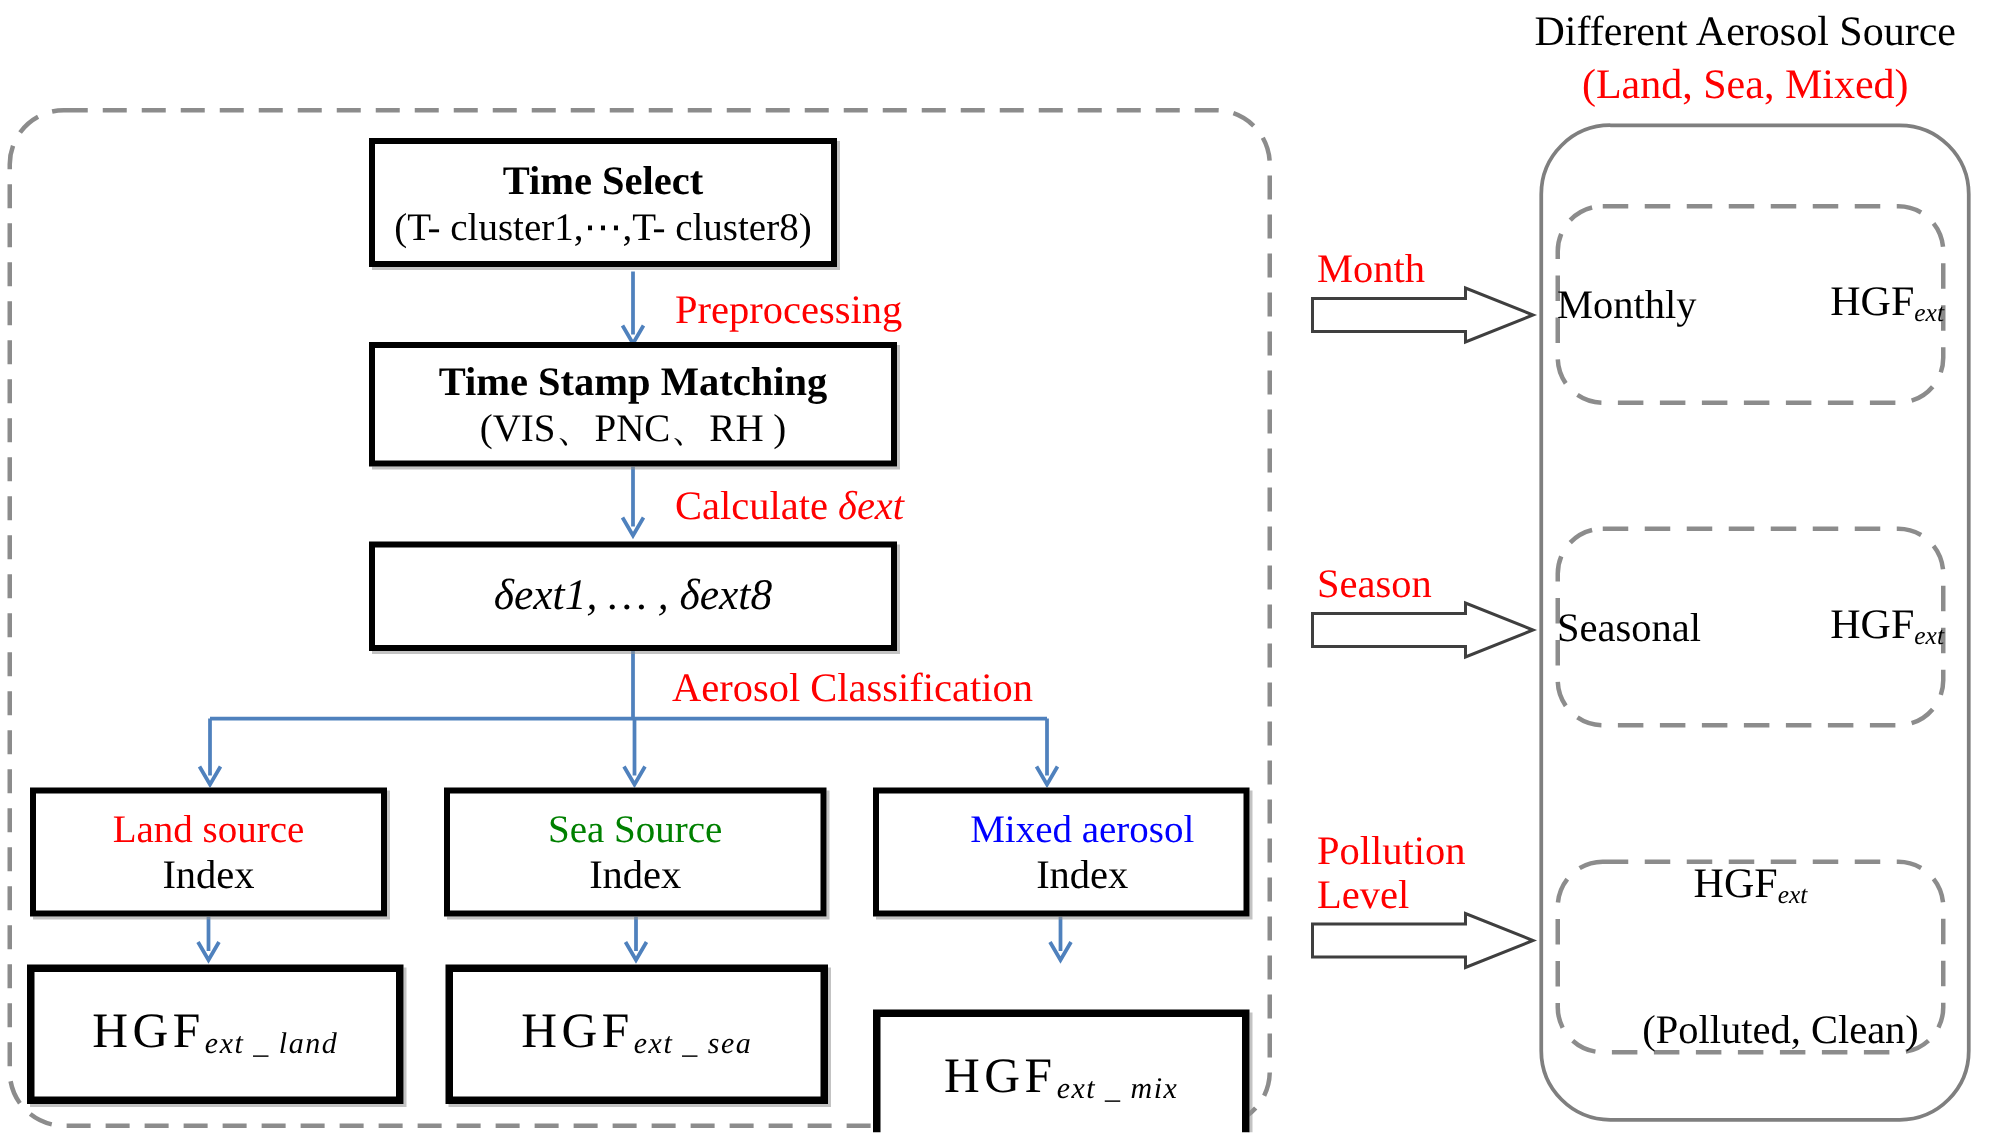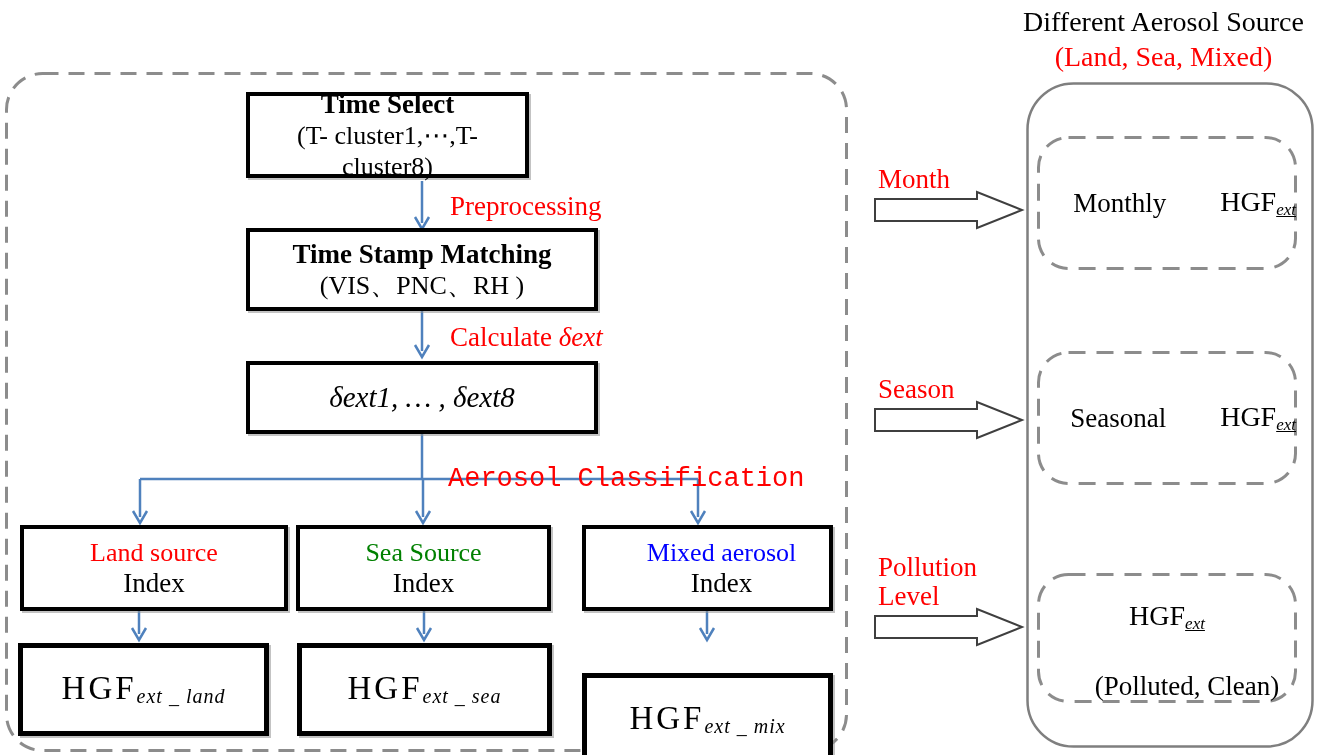--- a/index.html
+++ b/index.html
@@ -32,26 +32,26 @@
   .center-label{white-space:normal;}
   .panel-title{
     position:absolute;z-index:3;left:1000px;top:6px;width:327px;
     text-align:center;font-size:28px;color:#000;white-space:nowrap;
   }
   .panel-subtitle{
     position:absolute;z-index:3;left:1000px;top:41px;width:327px;
     text-align:center;font-size:28px;white-space:nowrap;
   }
   .result-row{
-    position:absolute;z-index:2;display:flex;align-items:center;justify-content:flex-end;
-    box-sizing:border-box;text-align:center;gap:28px;
+    position:absolute;z-index:2;display:flex;align-items:center;justify-content:space-between;
+    box-sizing:border-box;text-align:center;
   }
   .result-word{font-size:27px;color:#000;}
   .result-hgf{font-size:28px;color:#000;}
-  .result-sub{font-size:17px;font-style:italic;color:#000;text-decoration:underline;}
+  .result-sub{font-size:17px;font-style:italic;color:#000;}
   .gap26{margin-left:26px;}
 </style>
 </head>
 <body>
 
 <div id="canvas">
 
   <svg class="overlay" viewBox="0 0 1327 755" xmlns="http://www.w3.org/2000/svg">
 
     <rect x="6.5" y="73.5" width="840" height="677" rx="36" fill="none" stroke="#8c8c8c" stroke-width="3" stroke-dasharray="16 10"></rect>
@@ -106,44 +106,44 @@
       </g>
     </g>
 
     <g fill="#ffffff" stroke="#3f3f3f" stroke-width="2" stroke-linejoin="miter">
       <polygon points="875,199 977,199 977,192 1022,210 977,228 977,221 875,221"></polygon>
       <polygon points="875,409 977,409 977,402 1022,420 977,438 977,431 875,431"></polygon>
       <polygon points="875,616 977,616 977,609 1022,627 977,645 977,638 875,638"></polygon>
     </g>
   </svg>
 
-  <div class="box" style="left:246px;top:92px;width:283px;height:86px;">
+  <div class="box" style="left:246px;top:92px;width:312px;height:86px;">
     <div class="box-title">Time Select</div>
     <div class="box-sub">(T- cluster1,⋯,T- cluster8)</div>
   </div>
 
   <div class="flow-label" style="left: 450px; top: 192px; color: rgb(255, 0, 0);">Preprocessing</div>
 
   <div class="box" style="left:246px;top:228px;width:352px;height:83px;">
     <div class="box-title">Time Stamp Matching</div>
     <div class="box-sub">(VIS、PNC、RH )</div>
   </div>
 
   <div class="flow-label" style="left: 450px; top: 323px; color: rgb(255, 0, 0);">
     <span>Calculate</span>
     <span class="math" style="">δext</span>
   </div>
 
   <div class="box" style="left:246px;top:361px;width:352px;height:73px;">
     <div class="dext-text">δext1, … , δext8</div>
   </div>
 
-  <div class="flow-label" style="left: 448px; top: 465px; color: rgb(255, 0, 0); font-family: Liberation Mono, monospace;">Aerosol Classification</div>
-
-  <div class="box" style="left:20px;top:525px;width:268px;height:86px;">
+  <div class="flow-label" style="left: 448px; top: 444px; color: rgb(255, 0, 0);">Aerosol Classification</div>
+
+  <div class="box" style="left:20px;top:525px;width:238px;height:86px;">
     <div class="src-line" style="color: rgb(255, 0, 0);">Land source</div>
     <div class="idx-line">Index</div>
   </div>
   <div class="box" style="left:296px;top:525px;width:255px;height:86px;">
     <div class="src-line" style="color: rgb(0, 128, 0);">Sea Source</div>
     <div class="idx-line">Index</div>
   </div>
   <div class="box" style="left:582px;top:525px;width:251px;height:86px;padding-left:28px;">
     <div class="src-line" style="color: rgb(0, 0, 255);">Mixed aerosol</div>
     <div class="idx-line">Index</div>

